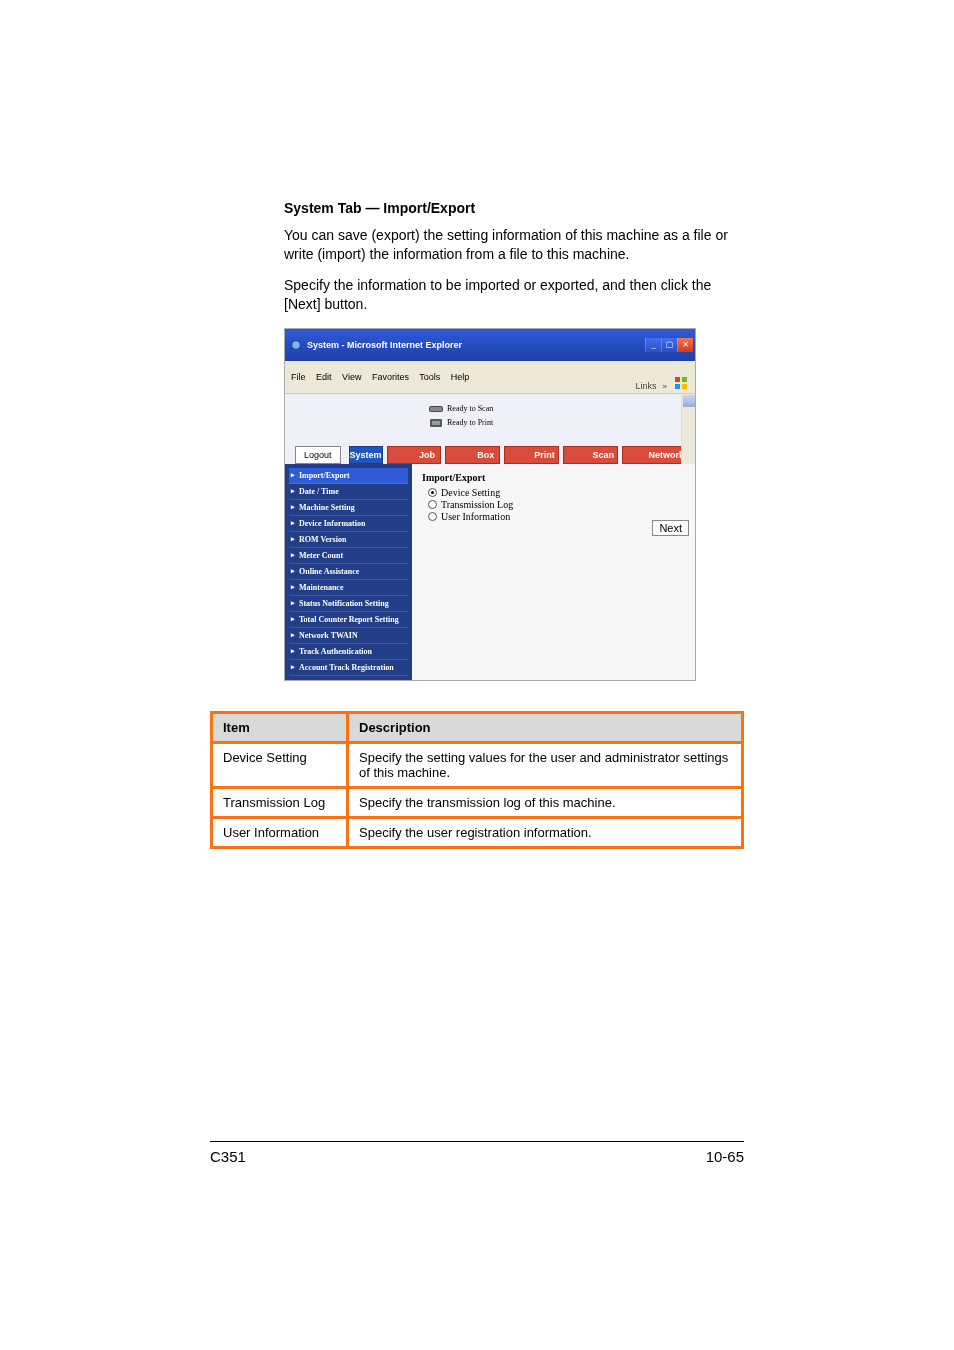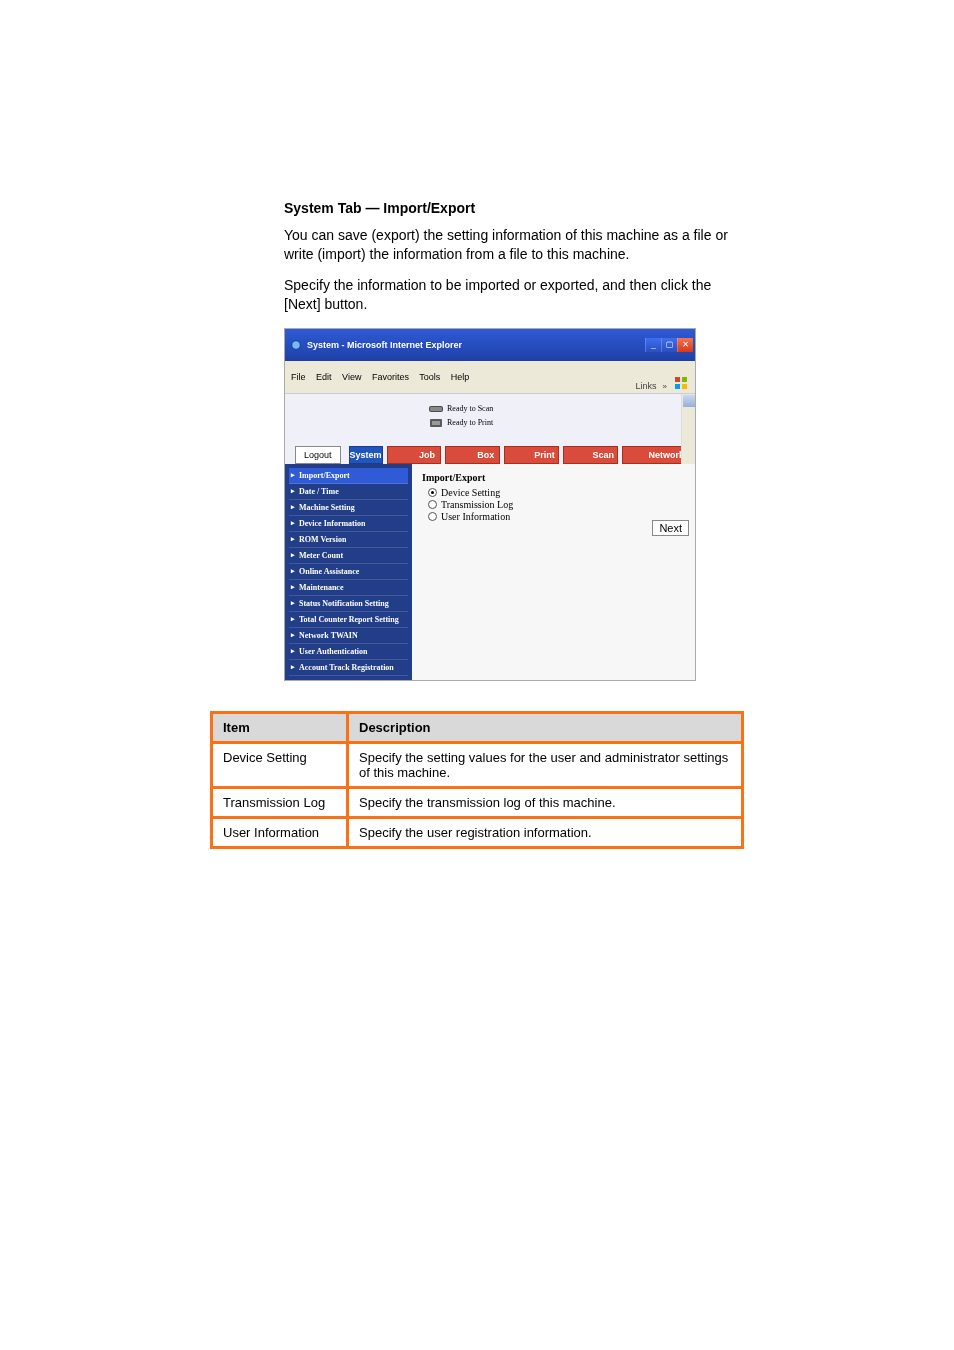--- a/index.html
+++ b/index.html
@@ -234,21 +234,21 @@
         <div class="sidebar-item">Date / Time</div>
         <div class="sidebar-item">Machine Setting</div>
         <div class="sidebar-item">Device Information</div>
         <div class="sidebar-item">ROM Version</div>
         <div class="sidebar-item">Meter Count</div>
         <div class="sidebar-item">Online Assistance</div>
         <div class="sidebar-item">Maintenance</div>
         <div class="sidebar-item">Status Notification Setting</div>
         <div class="sidebar-item">Total Counter Report Setting</div>
         <div class="sidebar-item">Network TWAIN</div>
-        <div class="sidebar-item">User Authentication</div>
+        <div class="sidebar-item">Track Authentication</div>
         <div class="sidebar-item">Account Track Registration</div>
       </div>
       <div class="content">
         <div class="content-title">Import/Export</div>
         <div class="opt">
           <span class="radio checked"></span>
           <span>Device Setting</span>
         </div>
         <div class="opt">
           <span class="radio"></span>
@@ -279,14 +279,18 @@
         <td>Transmission Log</td>
         <td>Specify the transmission log of this machine.</td>
       </tr>
       <tr>
         <td>User Information</td>
         <td>Specify the user registration information.</td>
       </tr>
     </tbody>
   </table>
 
+  <div class="page-footer">
+    <span>C351</span>
+    <span>10-65</span>
+  </div>
 
 </div>
 
 </body></html>

